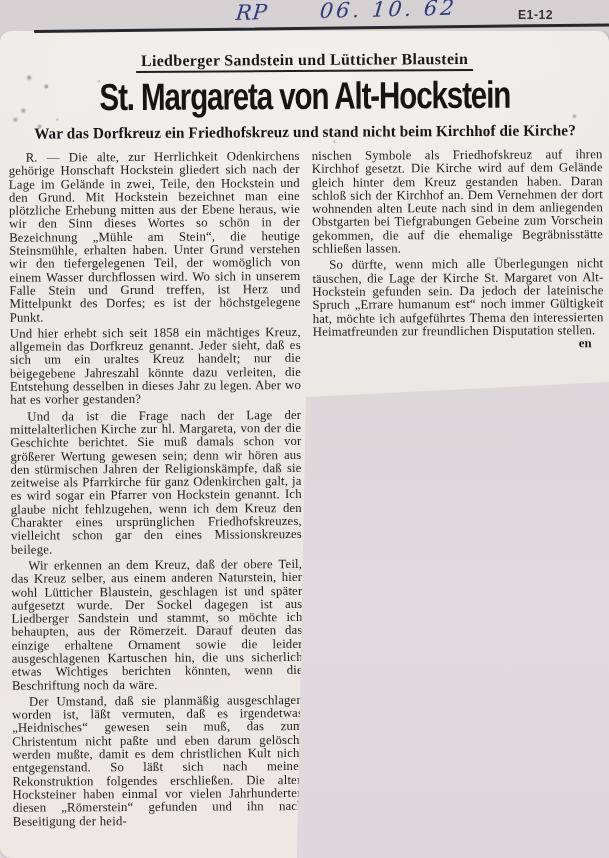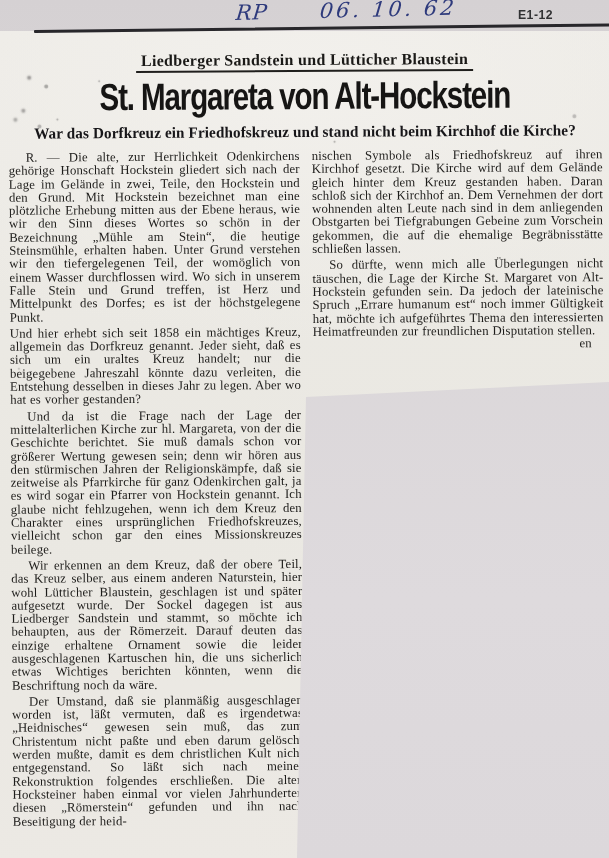--- a/index.html
+++ b/index.html
@@ -37,20 +37,21 @@
   }
   
   .clipping{
     position:absolute;top:31px;left:0;z-index:1;
     width:609px;height:827px;
     background:
       radial-gradient(140% 55% at 50% 5%, #f2f0ec 0%, rgba(242,240,236,0) 60%),
       linear-gradient(176deg,#edebe6 0%,#eae8e2 55%,#ece9e4 100%);
     clip-path:polygon(0 0,609px 0,609px 351px,306px 366px,297px 827px,0 827px);
     filter:drop-shadow(1px 1px 1.5px rgba(75,65,70,.4));
+    border-radius:11px;
   }
   .clip-inner{
     transform:rotate(-.35deg);transform-origin:300px 0;
   }
   .kicker{
     width:max-content;margin:20px auto 0;padding:0 5px 1px;
     font-weight:bold;font-size:16px;letter-spacing:.3px;color:#1a1917;
     border-bottom:2.5px solid #201f1d;
   }
   .headline{
@@ -69,21 +70,21 @@
   .columns{
     display:flex;gap:12px;padding:9px 7px 0 8px;
   }
   .col{
     flex:1;min-width:0;text-align:justify;
     font-size:12.8px;line-height:13.3px;color:#1d1c1a;
     letter-spacing:.15px;word-spacing:.4px;
   }
   .col p{margin:0 0 3px 0;}
   .col p.indent{text-indent:17px;}
-  .sig{float:right;font-weight:normal;padding-right:12px;}
+  .sig{float:right;font-weight:bold;padding-right:12px;}
   
   .speckles{
     position:absolute;top:0;left:0;width:2px;height:2px;border-radius:50%;
     box-shadow:
       28px 24px 2px 1px rgba(35,33,35,.45),
       45px 33px 1px 1px rgba(35,33,35,.35),
       98px 28px 1px 0   rgba(35,33,35,.3),
       22px 57px 2px 1px rgba(35,33,35,.4),
       56px 66px 1px 0   rgba(35,33,35,.35),
       38px 73px 1px 1px rgba(35,33,35,.3),

